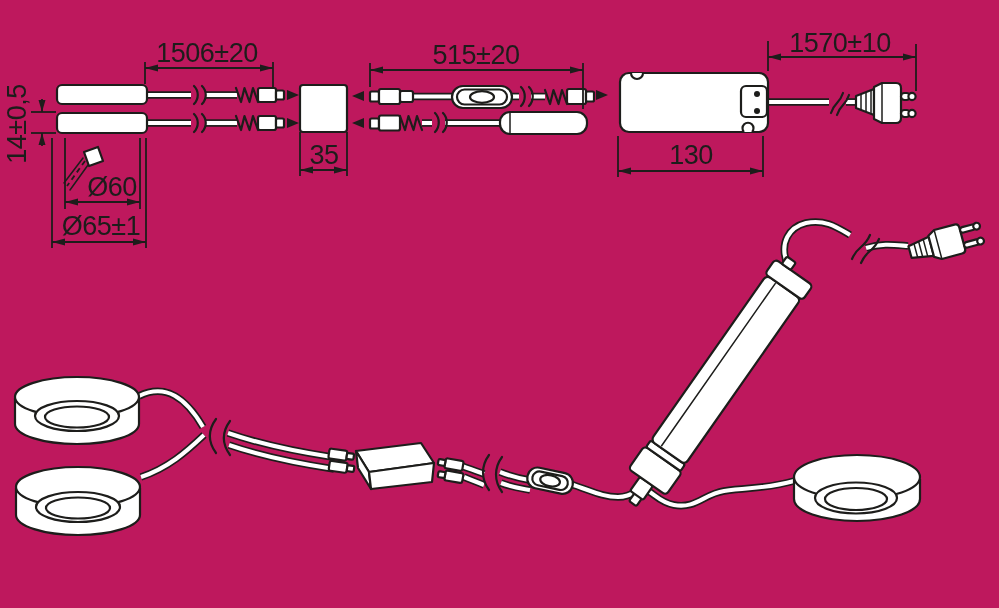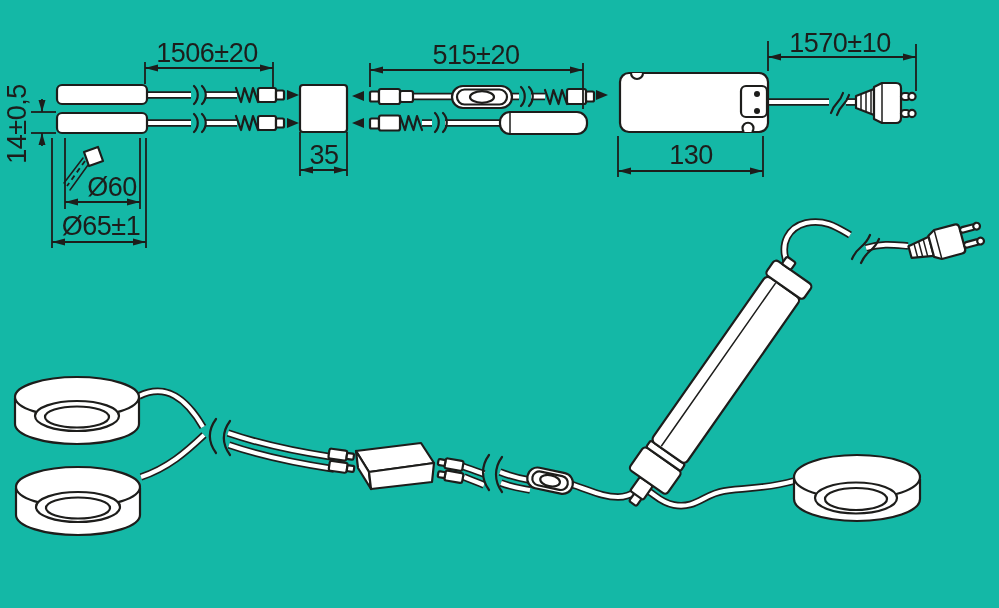--- a/index.html
+++ b/index.html
@@ -1,16 +1,16 @@
 <!DOCTYPE html>
 <html><head>
 <meta charset="utf-8">
 <style>
   html,body{margin:0;padding:0;background:#ffffff;}
-  .stage{position:relative;width:999px;height:608px;background:#14b8a6;overflow:hidden;
+  .stage{position:relative;width:999px;height:608px;background:#be185d;overflow:hidden;
          font-family:"Liberation Sans", sans-serif;}
   svg{display:block}
   svg text{font-family:"Liberation Sans", sans-serif;font-size:27px;fill:#1d1d1b;letter-spacing:-0.5px;}
   .ln{fill:none;stroke:#1d1d1b;stroke-width:2.2;stroke-linecap:round;stroke-linejoin:round;}
   .th{fill:none;stroke:#1d1d1b;stroke-width:1.5;stroke-linecap:round;}
   .dim{fill:none;stroke:#1d1d1b;stroke-width:1.8;stroke-linecap:butt;}
   .dsh{fill:none;stroke:#1d1d1b;stroke-width:1.8;stroke-dasharray:5 4;}
   .fw{fill:#ffffff;stroke:#1d1d1b;stroke-width:2.2;stroke-linejoin:round;}
   .fb{fill:#1d1d1b;stroke:none;}
   .co{fill:none;stroke:#1d1d1b;stroke-width:7.5;stroke-linecap:butt;}

